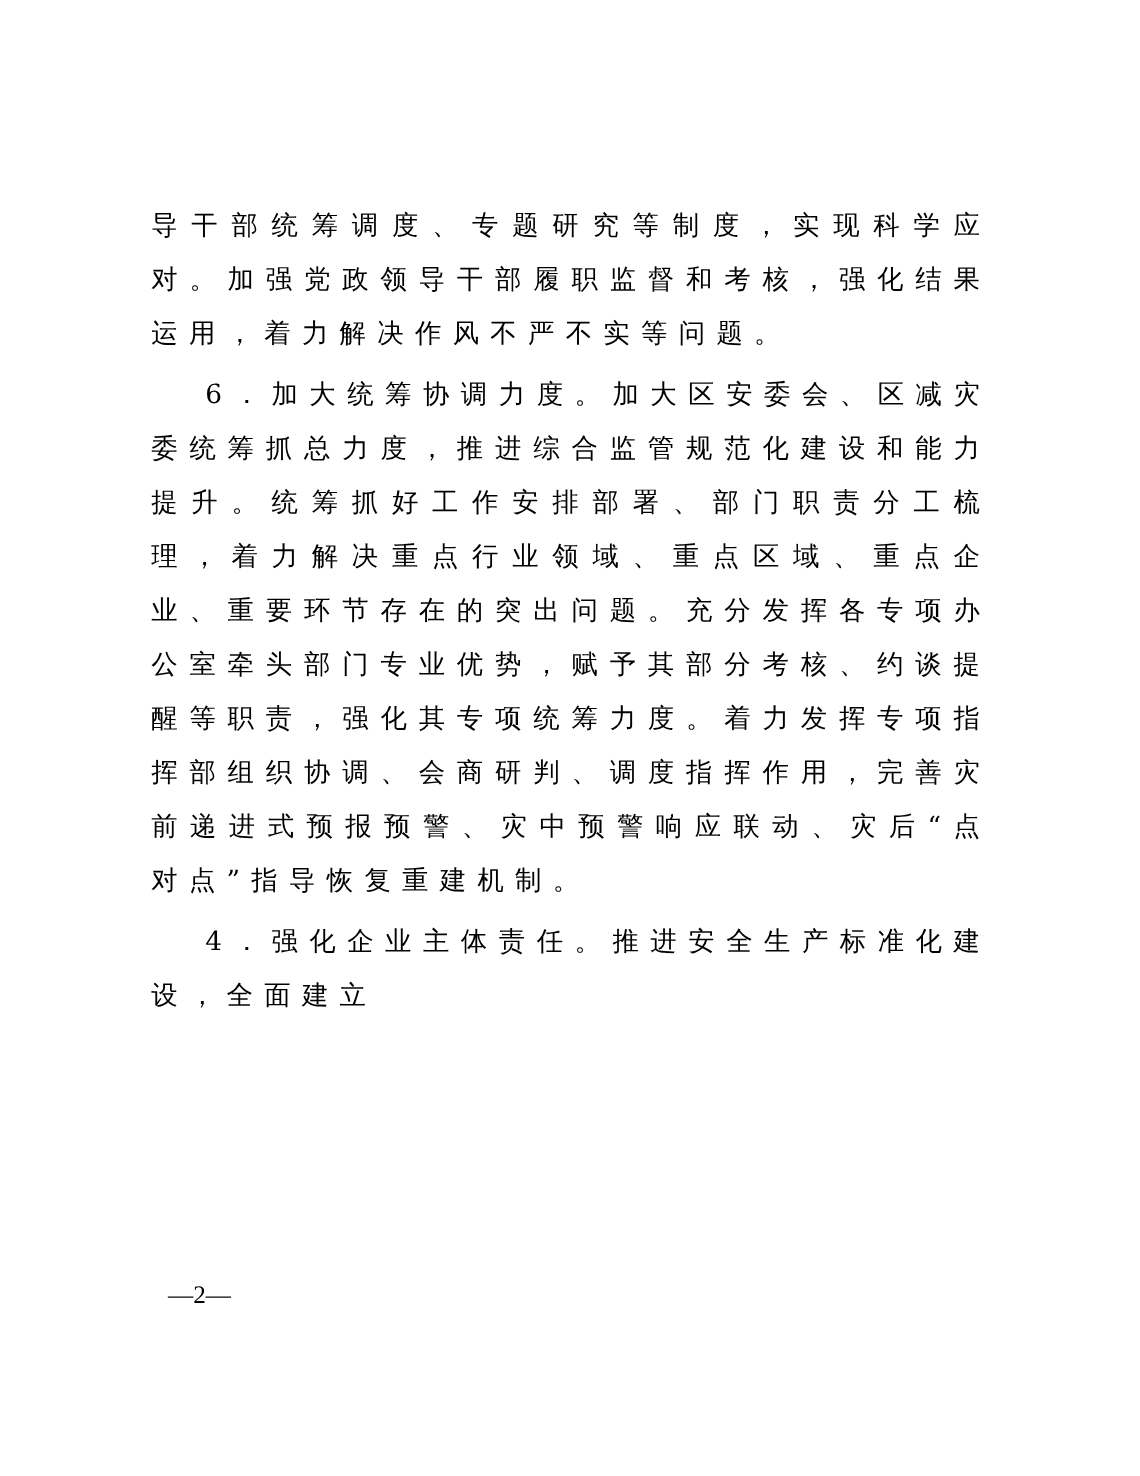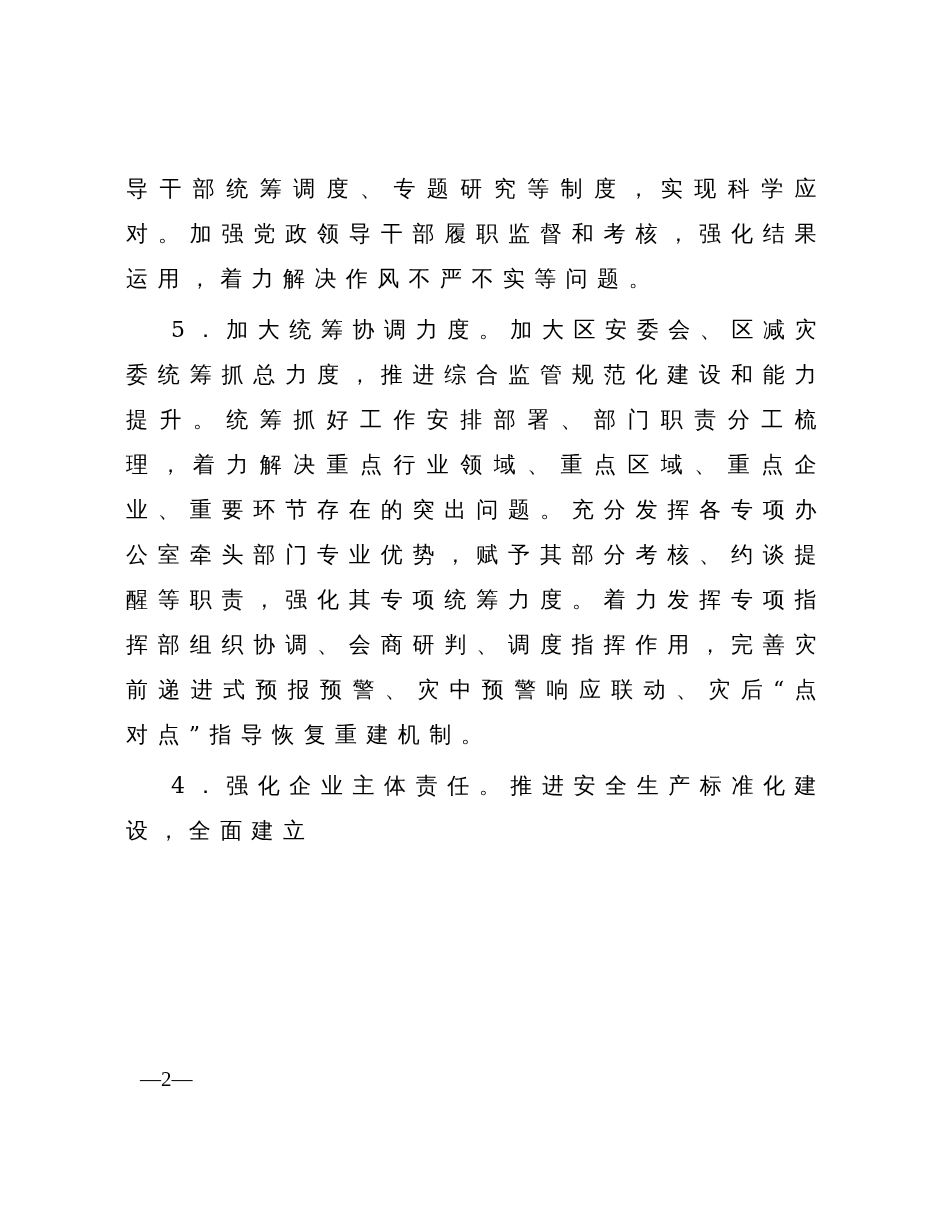--- a/index.html
+++ b/index.html
@@ -50,17 +50,17 @@
       letter-spacing: 0px;
       color: #000000;
     }
   </style>
 </head>
 <body>
 
 <div class="page">
   <div class="content">
     <p class="para">导干部统筹调度、专题研究等制度，实现科学应对。加强党政领导干部履职监督和考核，强化结果运用，着力解决作风不严不实等问题。</p>
-    <p class="para indent">5．加大统筹协调力度。加大区安委会、区减灾委统筹抓总力度，推进综合监管规范化建设和能力提升。统筹抓好工作安排部署、部门职责分工梳理，着力解决重点行业领域、重点区域、重点企业、重要环节存在的突出问题。充分发挥各专项办公室牵头部门专业优势，赋予其部分考核、约谈提醒等职责，强化其专项统筹力度。着力发挥专项指挥部组织协调、会商研判、调度指挥作用，完善灾前递进式预报预警、灾中预警响应联动、灾后“点对点”指导恢复重建机制。</p>
+    <p class="para indent">6．加大统筹协调力度。加大区安委会、区减灾委统筹抓总力度，推进综合监管规范化建设和能力提升。统筹抓好工作安排部署、部门职责分工梳理，着力解决重点行业领域、重点区域、重点企业、重要环节存在的突出问题。充分发挥各专项办公室牵头部门专业优势，赋予其部分考核、约谈提醒等职责，强化其专项统筹力度。着力发挥专项指挥部组织协调、会商研判、调度指挥作用，完善灾前递进式预报预警、灾中预警响应联动、灾后“点对点”指导恢复重建机制。</p>
     <p class="para indent">4．强化企业主体责任。推进安全生产标准化建设，全面建立</p>
   </div>
   <div class="page-number">—2—</div>
 </div>
 
 </body></html>

